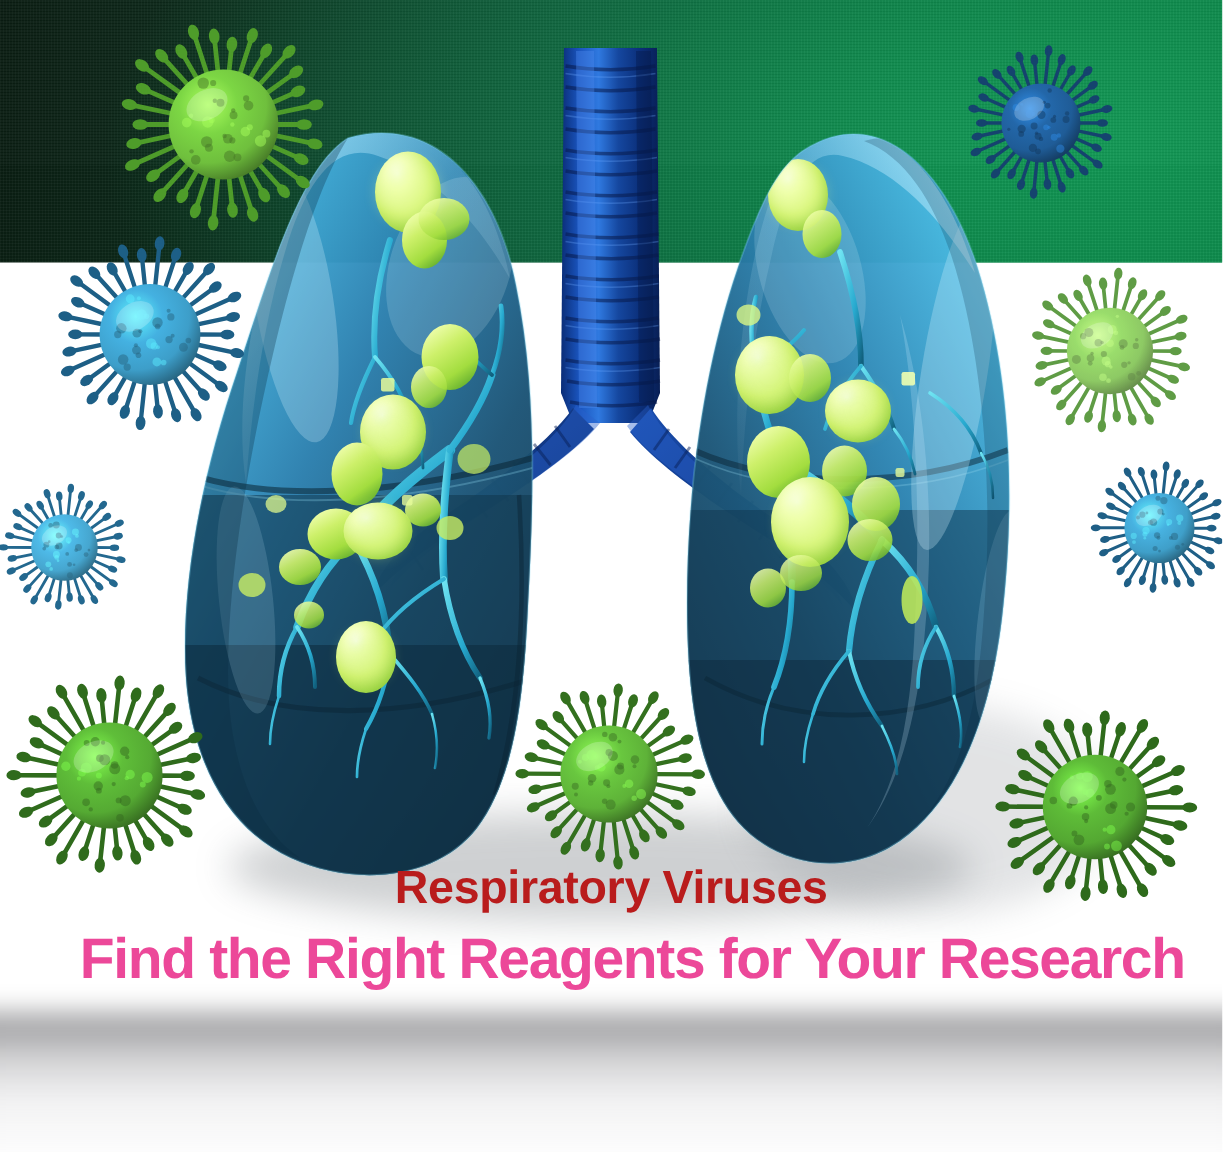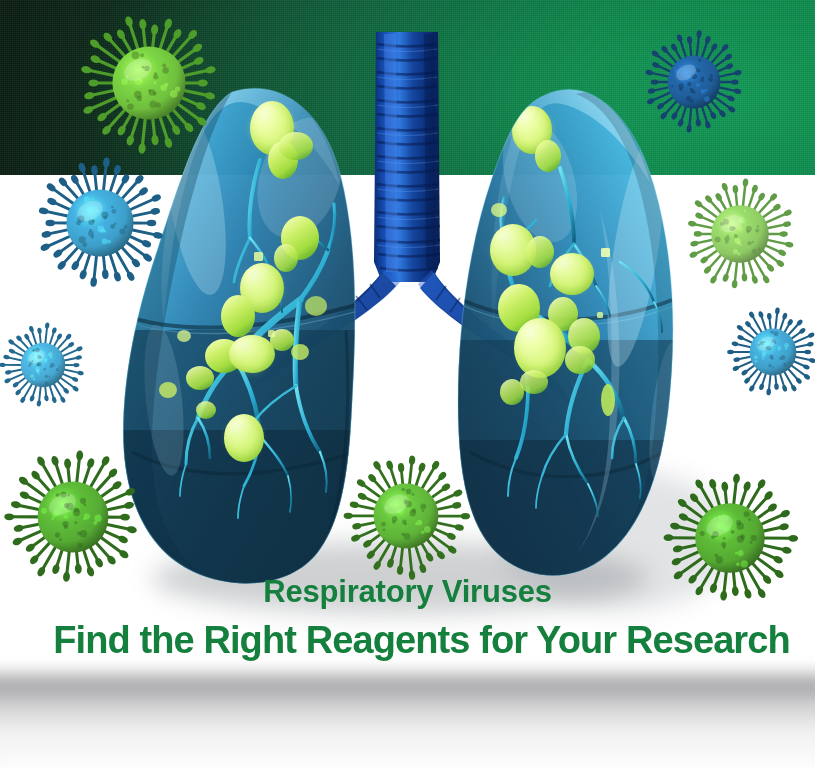--- a/index.html
+++ b/index.html
@@ -1288,17 +1288,17 @@
           <circle cx="723.7" cy="544.5" r="2.51" fill="#34681f" opacity="0.48"></circle>
           <circle cx="715.5" cy="534.1" r="3.06" fill="#34681f" opacity="0.48"></circle>
           <circle cx="724.9" cy="517.7" r="3.62" fill="#7efc4b" opacity="0.48"></circle>
           <circle cx="749.6" cy="519.7" r="1.39" fill="#34681f" opacity="0.48"></circle>
           <ellipse cx="719.6" cy="525.5" rx="13.9" ry="9.4" fill="#ffffff" opacity="0.22" transform="rotate(-28 719.6 525.5)"></ellipse>
         </g>
       </g>
   </svg>
 
   <div id="captions">
-    <div id="headline-primary" style="color: #15803d;">Respiratory Viruses</div>
-    <div id="headline-secondary" style="color: #15803d; margin-left: 28px;">Find the Right Reagents for Your Research</div>
+    <div id="headline-primary" style="color: #b91c1c;">Respiratory Viruses</div>
+    <div id="headline-secondary" style="color: #ec4899; margin-left: 28px;">Find the Right Reagents for Your Research</div>
   </div>
 
 </div>
 
 </body></html>

